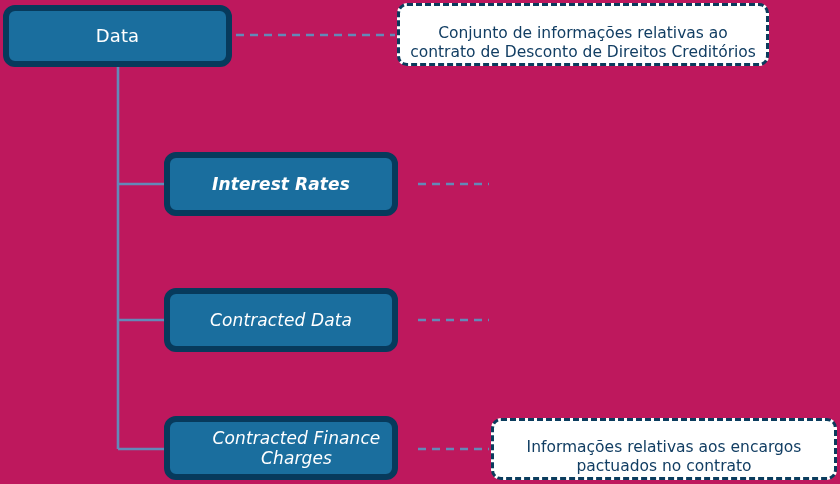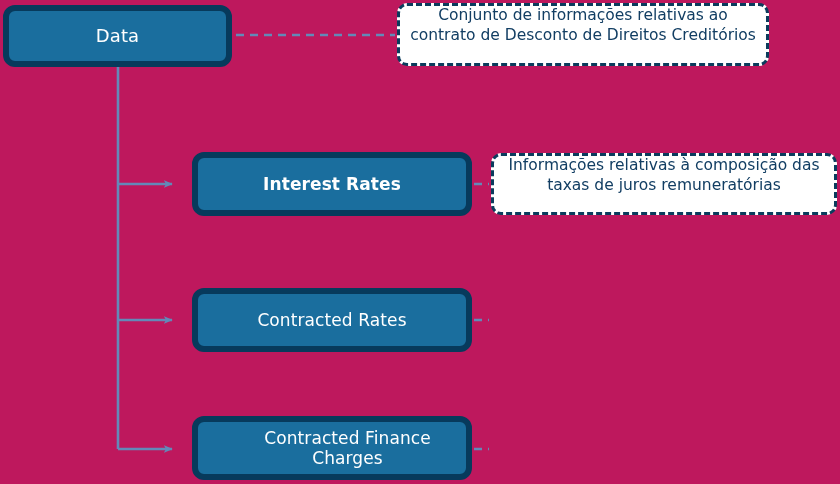--- a/index.html
+++ b/index.html
@@ -48,39 +48,40 @@
   }
   .node-root {
     left: 3px;
     top: 5px;
     width: 229px;
     height: 62px;
     font-size: 18px;
     font-weight: 400;
   }
   .node-child {
-    left: 192px;
-    width: 280px;
+    left: 164px;
+    width: 234px;
     height: 64px;
     font-size: 17px;
+    font-style: italic;
   }
   .node-child-1 { top: 152px; font-weight: 700; }
   .node-child-2 { top: 288px; font-weight: 400; }
   .node-child-3 { top: 416px; font-weight: 400; padding-left: 31px; }
 
   
   .annotation {
     position: absolute;
     box-sizing: border-box;
     border: 3px dashed #0b3c5d;
     border-radius: 10px;
     background: #ffffff;
     color: #123e63;
     display: flex;
-    align-items: flex-start;
+    align-items: flex-end;
     justify-content: center;
     text-align: center;
     font-size: 15.5px;
     font-weight: 400;
     line-height: 1.26;
   }
   .annotation .annotation-text {
     display: block;
     padding: 0 7px;
   }
@@ -134,26 +135,26 @@
   </svg>
 
   <div class="node node-root">
     <span class="node-label">Data</span>
   </div>
 
   <div class="node node-child node-child-1">
     <span class="node-label">Interest Rates</span>
   </div>
   <div class="node node-child node-child-2">
-    <span class="node-label">Contracted Rates</span>
+    <span class="node-label">Contracted Data</span>
   </div>
   <div class="node node-child node-child-3">
     <span class="node-label">Contracted Finance Charges</span>
   </div>
 
   <div class="annotation annotation-0">
     <span class="annotation-text">Conjunto de informações relativas ao contrato de Desconto de Direitos Creditórios</span>
   </div>
-  <div class="annotation annotation-1">
-    <span class="annotation-text">Informações relativas à composição das taxas de juros remuneratórias</span>
+  <div class="annotation annotation-3">
+    <span class="annotation-text">Informações relativas aos encargos pactuados no contrato</span>
   </div>
 
 </div>
 
 </body></html>

